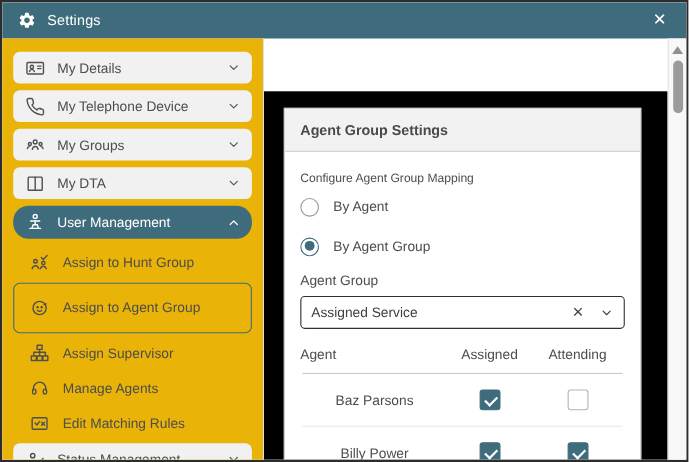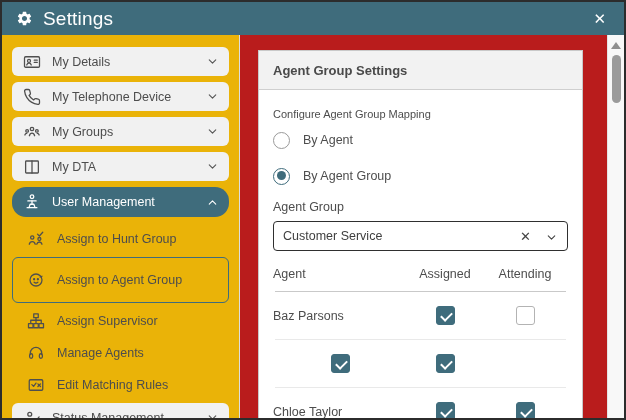--- a/index.html
+++ b/index.html
@@ -9,21 +9,21 @@
     border:2px solid #2c2c2c; display:flex; flex-direction:column;
     overflow:hidden; position:relative;
   }
   
   .titlebar {
     height:33px; flex:0 0 33px; background:#3f6c7c; color:#fff;
     display:flex; align-items:center; padding:0 14px;
   }
   .gear { width:17px; height:17px; display:flex; align-items:center; }
   .gear svg { width:17px; height:17px; fill:#fff; }
-  .titlebar-title { font-size:19px; margin-left:10px; letter-spacing:.2px; }
+  .titlebar-title { font-size:13px; margin-left:10px; letter-spacing:.2px; }
   .close-btn {
     margin-left:auto; font-size:15px; line-height:1; cursor:pointer;
     padding:2px 4px; color:#fff;
   }
   
   .main { flex:1; display:flex; min-height:0; }
   .sidebar {
     width:238px; flex:0 0 238px; background:#eab308; border-right:1px solid #ddd;
     padding:12px 10px 6px 10px; overflow:hidden;
   }
@@ -45,21 +45,21 @@
   .nav-item.top.checked .icn svg { stroke:#fff; }
   .nav-item.top.checked .chev svg { stroke:#fff; }
   .nav-item.sub {
     height:28px; padding:0 10px 0 13px; margin-bottom:4px; border:1.5px solid transparent; border-radius:6px;justify-content:flex-end;
   }
   .nav-item.sub.checked { border-color:#3f6c7c; height:46px; }
   .nav-item.sub .lbl { margin-left:12px; }
   .nav-item.top.status { margin-top:2px; }
   
   .content {
-    flex:1; background:#b91c1c; padding:15px 24px 0 18px; overflow:hidden; min-width:0;
+    flex:1; background:#000000; padding:15px 24px 0 18px; overflow:hidden; min-width:0;margin-top:48px;
   }
   .panel {
     background:#fff; border:1px solid #c9c9c9; height:calc(100% + 10px);
   }
   .panel-header {
     height:39px; background:#f2f2f2; border-bottom:1px solid #cfcfcf;
     display:flex; align-items:center; padding:0 14px;
     font-weight:bold; font-size:13px; color:#4a4a4a;
   }
   .panel-body { padding:4px 14px 0 14px; color:#4d4d4d; }
@@ -87,21 +87,21 @@
   
   .agents-table { margin-top:12px; }
   .trow {
     display:grid; grid-template-columns:1fr 74px 86px; align-items:center;
   }
   .trow .c2, .trow .c3 { justify-self:center; }
   .thead { padding:4px 0 10px 0; font-size:12.5px; color:#4d4d4d; }
   .thead-sep { border-top:1px solid #c9c9c9; margin:0 2px; }
   .tbody-row { height:47px; }
   .row-sep { border-top:1px solid #e9e9e9; margin:0 2px; }
-  .agent-name { font-size:12.5px; }
+  .agent-name { font-size:12.5px;text-align:center; }
   .cbx {
     width:19px; height:19px; border:1.5px solid #b3b3b3; border-radius:3px; background:#fff;
     position:relative; cursor:pointer;
   }
   .cbx.checked { background:#3f6c7c; border-color:#3f6c7c; }
   .cbx.checked::after {
     content:""; position:absolute; left:4px; top:4.5px; width:9px; height:5px;
     border-left:2px solid #fff; border-bottom:2px solid #fff; transform:rotate(-45deg);
   }
   
@@ -299,21 +299,21 @@
           </div>
 
           <div class="radio-row checked">
             <span class="radio"></span>
             <span class="radio-lbl">By Agent Group</span>
           </div>
 
           <div class="field-label">Agent Group</div>
 
           <div class="combobox">
-            <span class="value">Customer Service</span>
+            <span class="value">Assigned Service</span>
             <span class="clear">✕</span>
             <span class="dd"><svg viewBox="0 0 24 24">
                   <polyline points="6 9 12 15 18 9"></polyline>
                 </svg></span>
           </div>
 
           <div class="agents-table">
             <div class="trow thead">
               <span class="c1">Agent</span>
               <span class="c2">Assigned</span>
@@ -322,20 +322,21 @@
             <div class="thead-sep"></div>
 
             <div class="trow tbody-row">
               <span class="c1 agent-name">Baz Parsons</span>
               <span class="c2 cbx checked"></span>
               <span class="c3 cbx"></span>
             </div>
             <div class="row-sep"></div>
 
             <div class="trow tbody-row">
+              <span class="c1 agent-name">Billy Power</span>
               <span class="c2 cbx checked"></span>
               <span class="c3 cbx checked"></span>
             </div>
             <div class="row-sep"></div>
 
             <div class="trow tbody-row">
               <span class="c1 agent-name">Chloe Taylor</span>
               <span class="c2 cbx checked"></span>
               <span class="c3 cbx checked"></span>
             </div>

